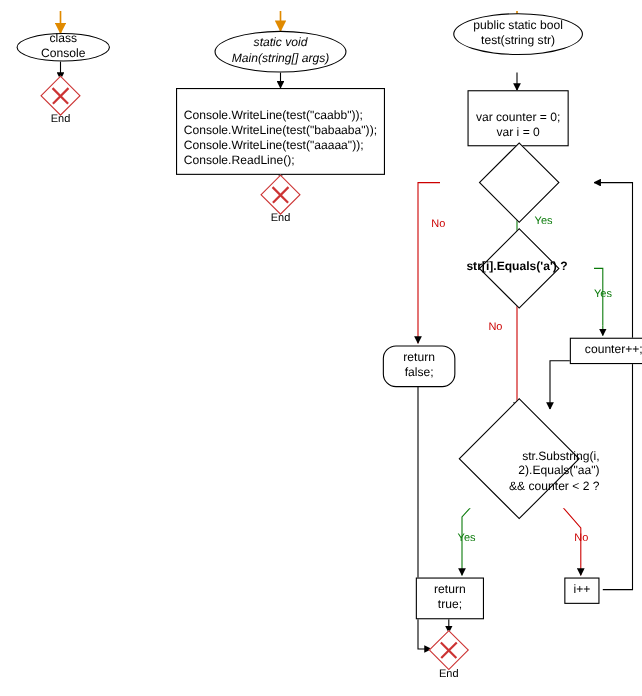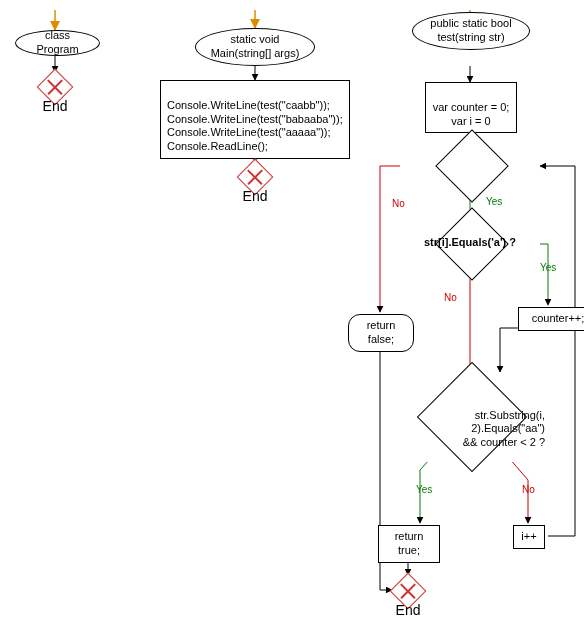--- a/index.html
+++ b/index.html
@@ -56,21 +56,21 @@
   .end .cross1, .end .cross2 {
     position:absolute; left:50%; top:50%;
     width:20px; height:1.5px; background:#c33;
     transform-origin:center;
   }
   .end .cross1 { transform: translate(-50%,-50%) rotate(45deg);}
   .end .cross2 { transform: translate(-50%,-50%) rotate(-45deg);}
   .end .lbl {
     position:absolute; left:50%; bottom:-14px;
     transform:translateX(-50%);
-    font-size:14px;
+    font-size:10px;
   }
   .edge-label {
     position:absolute;
     font-size:10px;
   }
   .yes { color: #0a7a0a; }
   .no  { color: #cc0000; }
   svg.wires {
     position:absolute; inset:0; width:584px; height:633px;
     pointer-events:none;
@@ -116,30 +116,30 @@
   <path d="M502,450 L528,480 L528,523" stroke="#cc0000" fill="none" marker-end="url(#arr)"></path>
 
   <path d="M548,536 L575,536 L575,166 L540,166" stroke="#000" fill="none" marker-end="url(#arr)"></path>
 
   <path d="M380,338 L380,590 L392,590" stroke="#000" fill="none" marker-end="url(#arr)"></path>
 
   <path d="M408,548 L408,575" stroke="#000" fill="none" marker-end="url(#arr)"></path>
 </svg>
 
 <div class="node round" style="left:15px; top:30px; width:85px; height:26px;">
-  <span>class Program</span>
+  <span>class Console</span>
 </div>
 <div class="end" style="left:42px; top:74px;">
   <div class="sq"></div>
     <div class="cross1"></div>
     <div class="cross2"></div>
   <span class="lbl">End</span>
 </div>
 
-<div class="node round" style="left:195px; top:28px; width:120px; height:38px; white-space:pre-line;">
+<div class="node round" style="left:195px; top:28px; width:120px; height:38px; white-space:pre-line;font-style:italic;">
   <span>static void
 Main(string[] args)</span>
 </div>
 <div class="node rect" style="left:160px; top:80px; width:190px; text-align:left; white-space:pre-line;">
   <span>Console.WriteLine(test("caabb"));
 Console.WriteLine(test("babaaba"));
 Console.WriteLine(test("aaaaa"));
 Console.ReadLine();</span>
 </div>
 <div class="end" style="left:242px; top:164px;">

